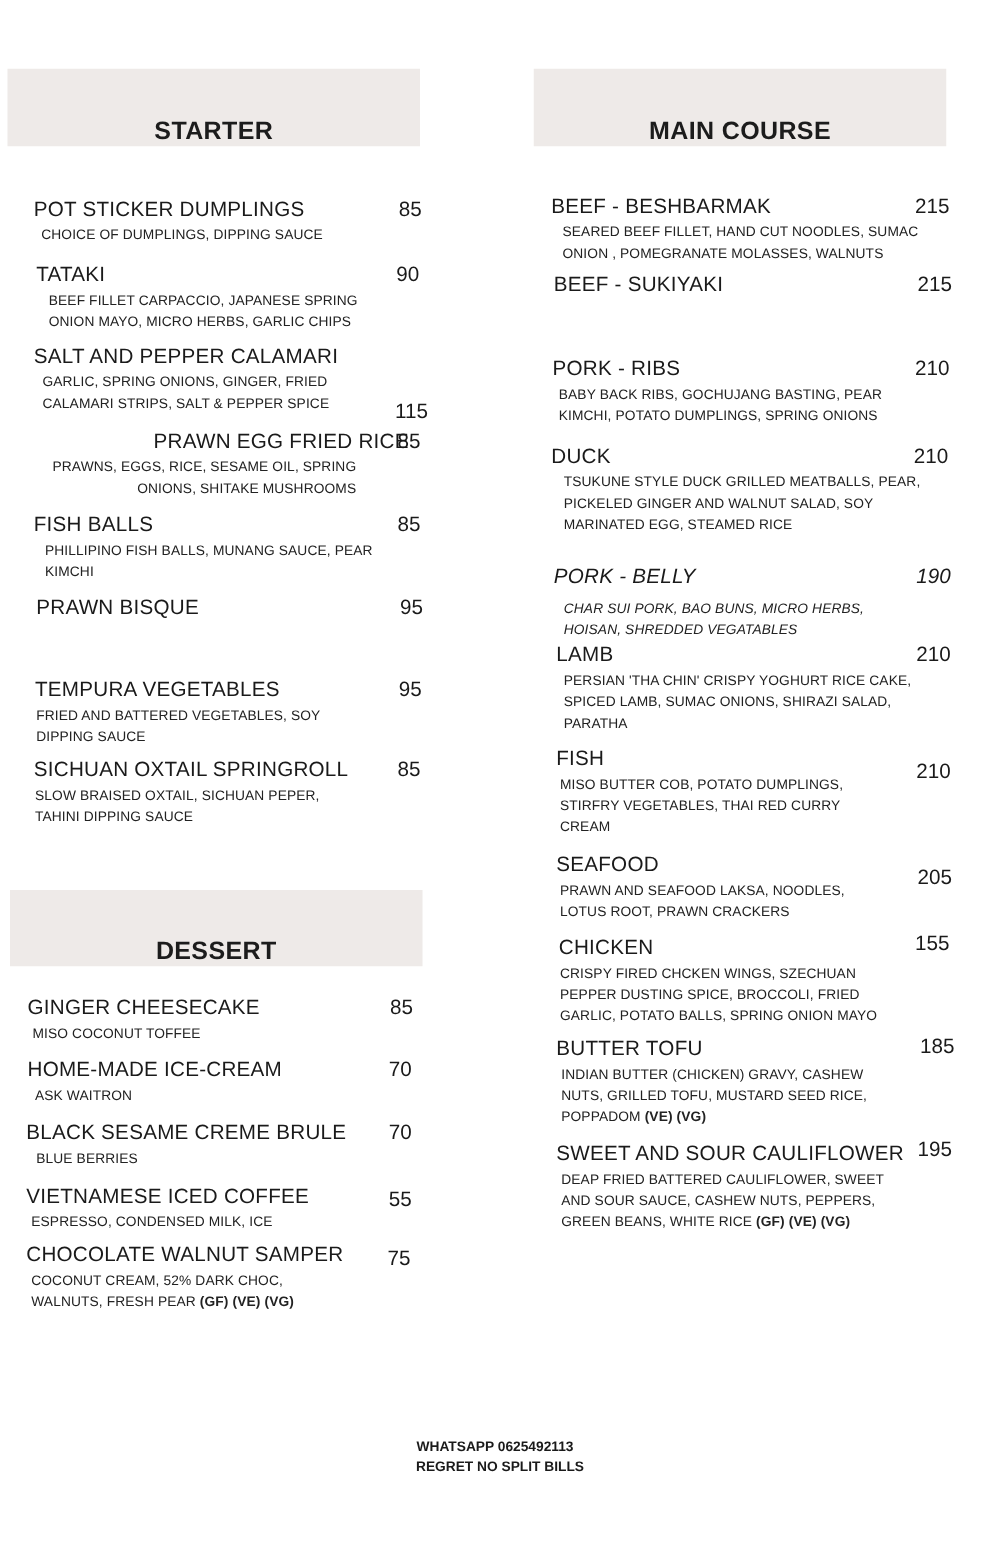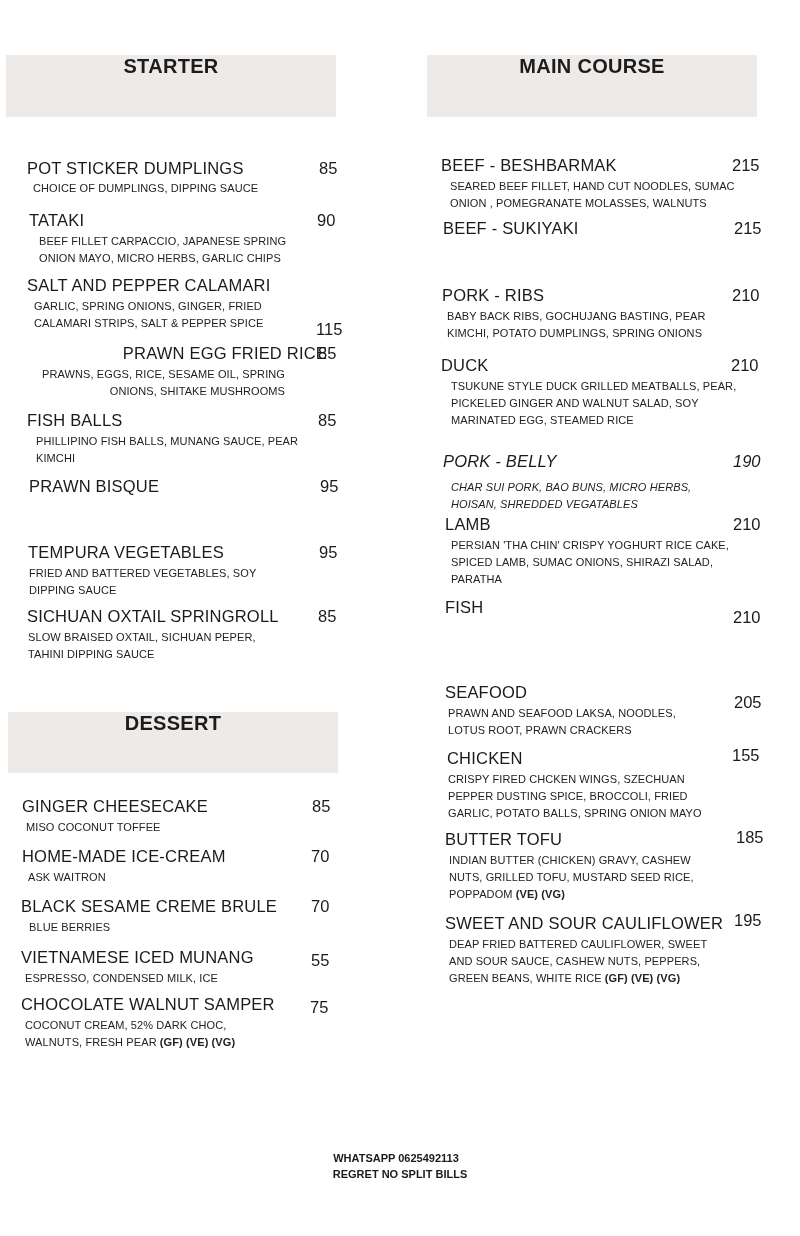--- a/index.html
+++ b/index.html
@@ -1,18 +1,18 @@
 <!DOCTYPE html>
 <html><head>
 <meta charset="utf-8">
 <style>
   html, body { margin:0; padding:0; background:#ffffff; }
   body { width:800px; height:1236px; position:relative; overflow:hidden;
          font-family:"Liberation Sans", "DejaVu Sans", sans-serif; color:#1a1a1a; }
-  .section-head { position:absolute; background:#eeeae8; display:flex; align-items:flex-start; justify-content:center; }
+  .section-head { position:absolute; background:#eeeae8; display:flex; align-items:flex-end; justify-content:center; }
   .section-head span { font-weight:bold; font-size:20px; letter-spacing:0.3px; color:#1c1c1c; }
   .item { position:absolute; }
   .item .name { font-size:16.5px; letter-spacing:0.2px; white-space:nowrap; }
   .item .price { position:absolute; font-size:16.5px; top:0; }
   .item .desc { font-size:11px; line-height:17px; margin-top:3px; letter-spacing:0.1px; color:#222; }
   .item .desc b { font-weight:bold; }
   .footer { position:absolute; left:0; width:800px; top:1150px; text-align:center; font-weight:bold; font-size:11px; line-height:16px; }
 </style>
 </head>
 <body>
@@ -88,21 +88,21 @@
   <div class="desc" style="padding-left:6px;">ASK WAITRON</div>
 </div>
 
 <div class="item" style="left:21px; top:897px; width:300px;">
   <div class="name">BLACK SESAME CREME BRULE</div>
   <div class="price" style="left:290px;">70</div>
   <div class="desc" style="padding-left:8px;">BLUE BERRIES</div>
 </div>
 
 <div class="item" style="left:21px; top:948px; width:300px;">
-  <div class="name">VIETNAMESE ICED MUNANG</div>
+  <div class="name">VIETNAMESE ICED COFFEE</div>
   <div class="price" style="left:290px; top:3px;">55</div>
   <div class="desc" style="padding-left:4px;">ESPRESSO, CONDENSED MILK, ICE</div>
 </div>
 
 <div class="item" style="left:21px; top:995px; width:300px;">
   <div class="name">CHOCOLATE WALNUT SAMPER</div>
   <div class="price" style="left:289px; top:3px;">75</div>
   <div class="desc" style="padding-left:4px; width:230px;"><span>COCONUT CREAM, 52% DARK CHOC, WALNUTS, FRESH PEAR </span><b> (GF) (VE) (VG)</b></div>
 </div>
 
@@ -137,20 +137,21 @@
 
 <div class="item" style="left:445px; top:515px; width:330px;">
   <div class="name">LAMB</div>
   <div class="price" style="left:288px;">210</div>
   <div class="desc" style="padding-left:6px; width:280px;">PERSIAN 'THA CHIN' CRISPY YOGHURT RICE CAKE, SPICED LAMB, SUMAC ONIONS, SHIRAZI SALAD, PARATHA</div>
 </div>
 
 <div class="item" style="left:445px; top:598px; width:330px;">
   <div class="name">FISH</div>
   <div class="price" style="left:288px; top:10px;">210</div>
+  <div class="desc" style="padding-left:3px; width:240px;">MISO BUTTER COB, POTATO DUMPLINGS, STIRFRY VEGETABLES, THAI RED CURRY CREAM</div>
 </div>
 
 <div class="item" style="left:445px; top:683px; width:330px;">
   <div class="name">SEAFOOD</div>
   <div class="price" style="left:289px; top:10px;">205</div>
   <div class="desc" style="padding-left:3px; width:240px;">PRAWN AND SEAFOOD LAKSA, NOODLES, LOTUS ROOT, PRAWN CRACKERS</div>
 </div>
 
 <div class="item" style="left:447px; top:749px; width:330px;">
   <div class="name">CHICKEN</div>

